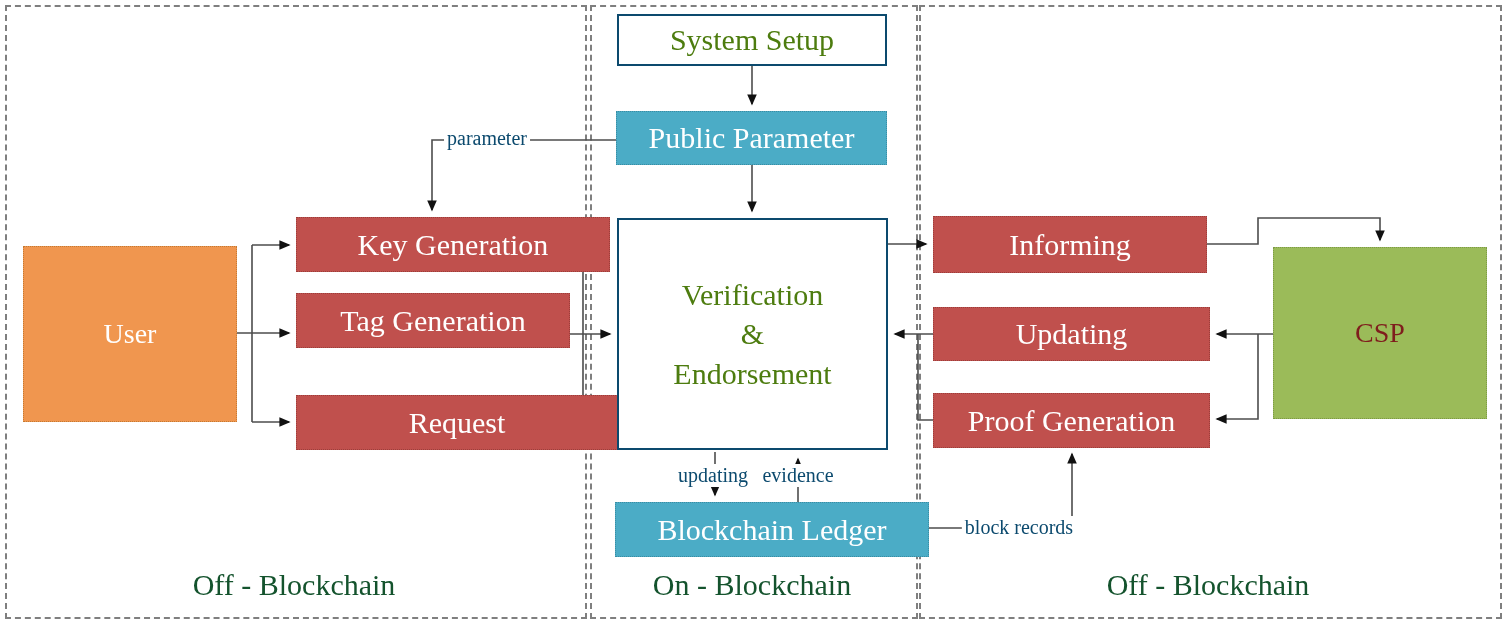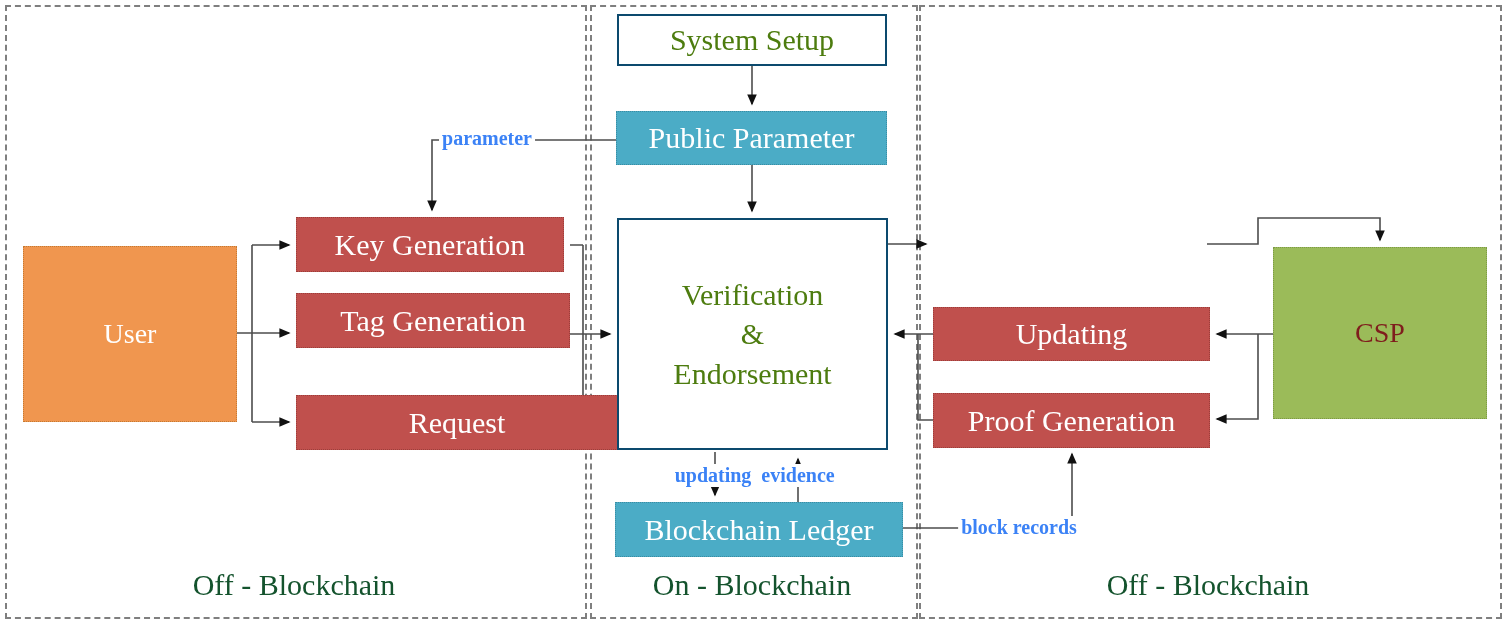--- a/index.html
+++ b/index.html
@@ -12,22 +12,22 @@
   svg.wires{position:absolute;left:0;top:0;z-index:1;}
   .node{position:absolute;display:flex;align-items:center;justify-content:center;
        font-size:30px;text-align:center;z-index:2;box-sizing:border-box;white-space:nowrap;}
   .node.orange{background:#F0964F;color:#fff;border:1px dotted #c47a33;}
   .node.red{background:#C0504D;color:#fff;border:1px dotted #9c3e3b;}
   .node.teal{background:#4BACC6;color:#fff;border:1px dotted #3a8ca3;}
   .node.green{background:#9BBB59;color:#7f1d1d;border:1px dotted #7d9a46;}
   .node.white{background:#fff;color:#4d7c0f;border:2px solid #0c4a6e;}
   .node.big{font-size:28px;}
   .node.multiline{white-space:pre-line;line-height:1.32;}
-  .edge-label{position:absolute;font-size:20px;color:#3b82f6;background:#fff;
-       padding:0 3px;transform:translateX(-50%);z-index:2;white-space:nowrap;font-weight:bold;}
+  .edge-label{position:absolute;font-size:20px;color:#0c4a6e;background:#fff;
+       padding:0 3px;transform:translateX(-50%);z-index:2;white-space:nowrap;}
 </style>
 </head>
 <body>
 
 <div class="stage">
 
   <div class="section" style="left:5px;top:5px;width:578px;height:610px;"></div>
   <div class="section" style="left:590px;top:5px;width:324px;height:610px;"></div>
   <div class="section" style="left:919px;top:5px;width:579px;height:610px;"></div>
 
@@ -54,36 +54,37 @@
       <path d="M1273 334 H1217" marker-end="url(#arr)"></path>
       <path d="M1258 334 V419 H1217" marker-end="url(#arr)"></path>
       <path d="M715 452 V495" marker-end="url(#arr)"></path>
       <path d="M798 502 V459" marker-end="url(#arr)"></path>
       <path d="M890 528 H1072 V454" marker-end="url(#arr)"></path>
     </g>
   </svg>
 
   <div class="node orange big" style="left:23px;top:246px;width:214px;height:176px;">User</div>
 
-  <div class="node red" style="left:296px;top:217px;width:268px;height:55px;">Key Generation</div>
+  <div class="node red" style="left:296px;top:217px;width:314px;height:55px;">Key Generation</div>
 
   <div class="node red" style="left:296px;top:293px;width:274px;height:55px;">Tag Generation</div>
 
   <div class="node red" style="left:296px;top:395px;width:322px;height:55px;">Request</div>
 
   <div class="node white" style="left:617px;top:14px;width:270px;height:52px;">System Setup</div>
 
   <div class="node teal" style="left:616px;top:111px;width:271px;height:54px;">Public Parameter</div>
 
   <div class="node white multiline" style="left:617px;top:218px;width:271px;height:232px;">Verification
 &amp;
 Endorsement</div>
 
-  <div class="node teal" style="left:615px;top:502px;width:288px;height:55px;">Blockchain Ledger</div>
+  <div class="node teal" style="left:615px;top:502px;width:314px;height:55px;">Blockchain Ledger</div>
 
+  <div class="node red" style="left:933px;top:216px;width:274px;height:57px;">Informing</div>
 
   <div class="node red" style="left:933px;top:307px;width:277px;height:54px;">Updating</div>
 
   <div class="node red" style="left:933px;top:393px;width:277px;height:55px;">Proof Generation</div>
 
   <div class="node green big" style="left:1273px;top:247px;width:214px;height:172px;">CSP</div>
 
   <div class="edge-label" style="left:487px;top:127px;">parameter</div>
   <div class="edge-label" style="left:713px;top:464px;">updating</div>
   <div class="edge-label" style="left:798px;top:464px;">evidence</div>

